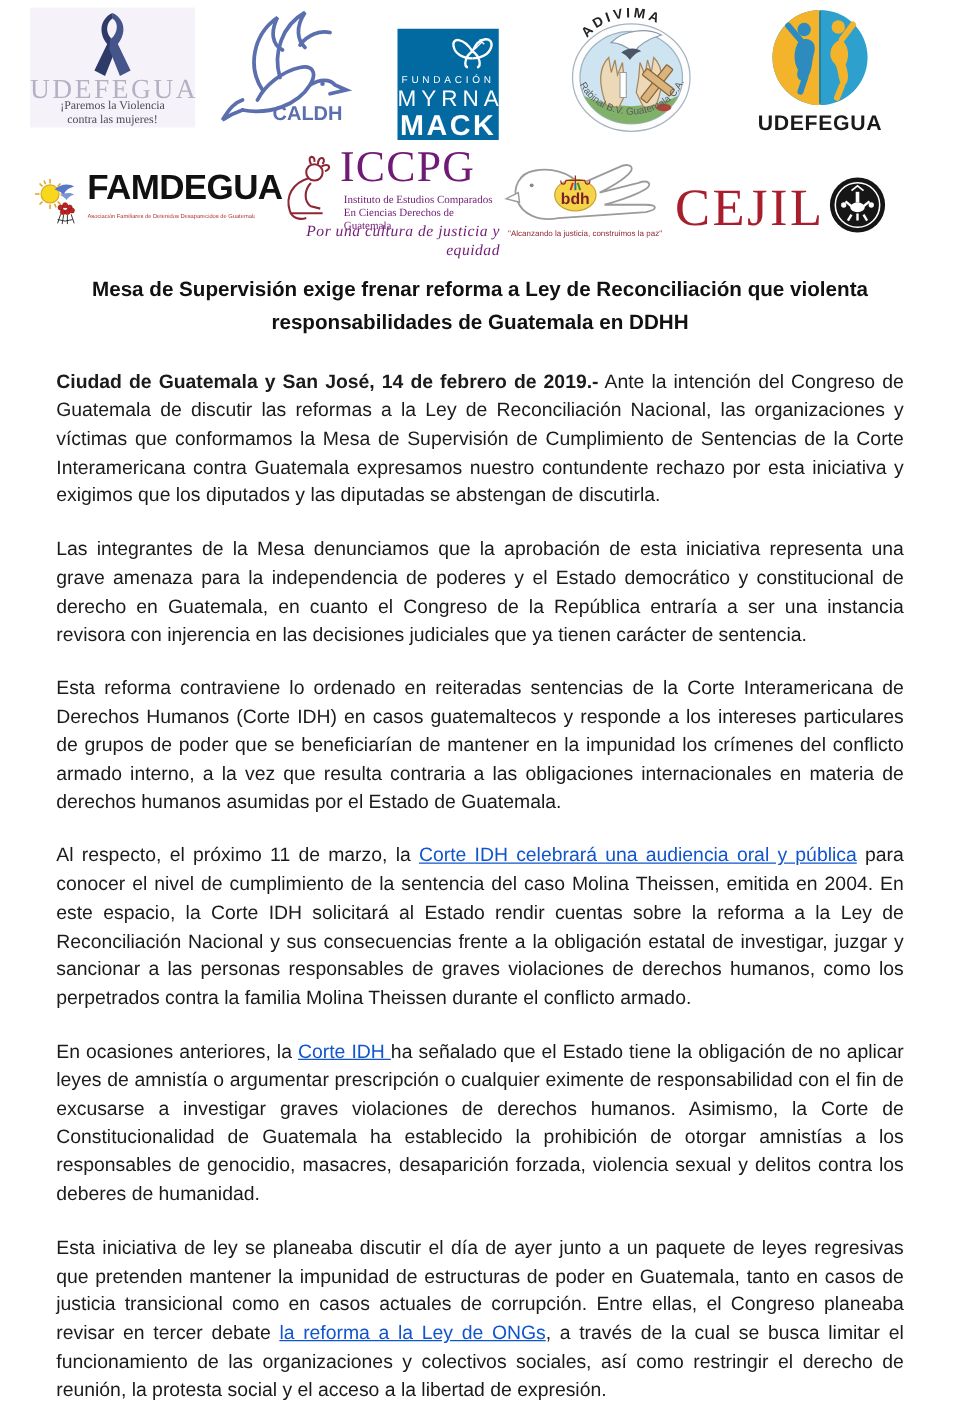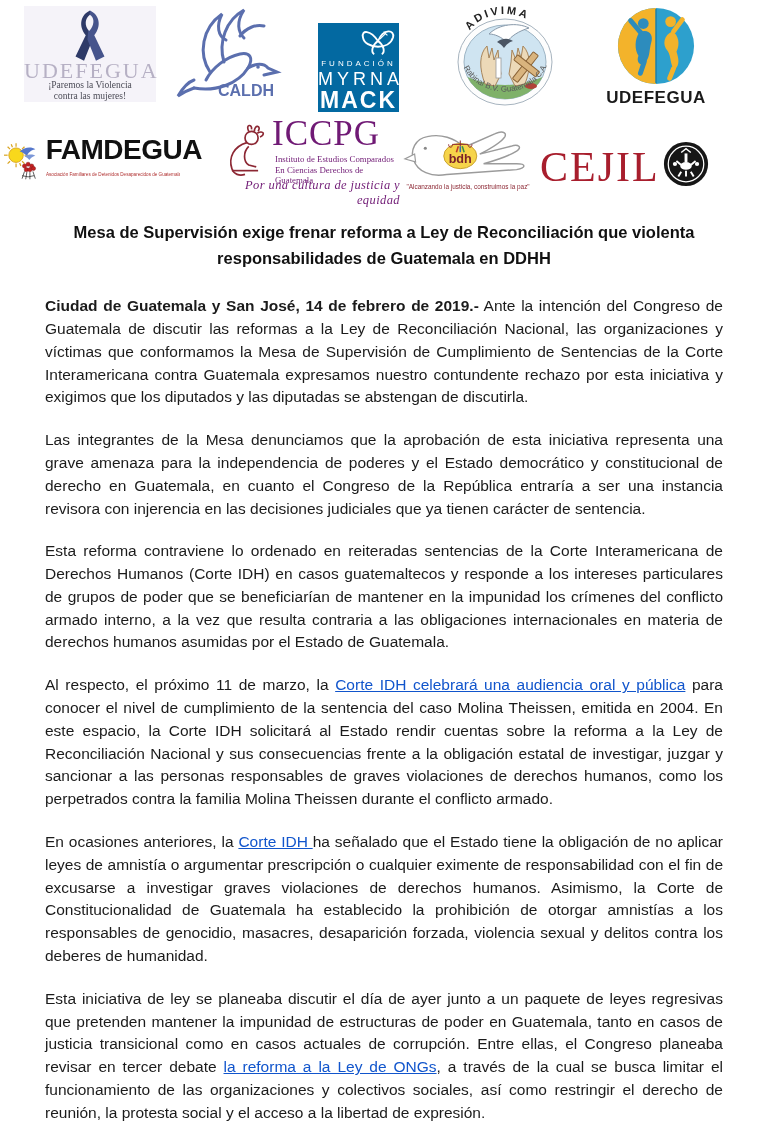--- a/index.html
+++ b/index.html
@@ -20,21 +20,21 @@
   .myrna .butterfly{position:absolute;top:3px;right:2px;}
   .myrna .mm1{position:absolute;left:0;right:0;top:36px;font-size:8px;letter-spacing:3px;}
   .myrna .mm2{position:absolute;left:0;right:0;top:46px;font-size:18px;letter-spacing:4px;}
   .myrna .mm3{position:absolute;left:0;right:0;top:64px;font-size:23px;letter-spacing:2px;font-weight:bold;}
   
   .adivima{left:441px;top:0px;width:128px;height:108px;}
   
   .udefegua{left:601px;top:6px;width:110px;height:102px;text-align:center;}
   .udefegua .ud-name{margin-top:-2px;font-size:17px;font-weight:bold;color:#1a1a1a;letter-spacing:0.5px;}
   
-  .famdegua{left:4px;top:126px;width:198px;height:68px;display:flex;align-items:flex-start;}
+  .famdegua{left:28px;top:126px;width:198px;height:68px;display:flex;align-items:flex-start;}
   .famdegua .fd-right{margin-left:2px;}
   .famdegua .fd-name{font-size:28px;font-weight:bold;color:#111;letter-spacing:-0.5px;margin-top:10px;line-height:1;}
   
   .iccpg{left:220px;top:116px;width:180px;height:84px;color:#701a75;}
   .iccpg .ic-fig{position:absolute;left:0;top:6px;}
   .iccpg .ic-name{position:absolute;left:52px;top:0px;font-family:"Liberation Serif",serif;font-size:35px;letter-spacing:1px;line-height:1;}
   .iccpg .ic-sub{position:absolute;left:55px;top:38px;font-family:"Liberation Serif",serif;font-size:8.8px;line-height:1.2;}
   .iccpg .ic-motto{position:absolute;left:0;top:62px;width:180px;text-align:right;font-family:"Liberation Serif",serif;font-style:italic;font-size:12.5px;letter-spacing:0.4px;}
   
   .bdh{left:402px;top:118px;width:136px;height:78px;text-align:center;}

